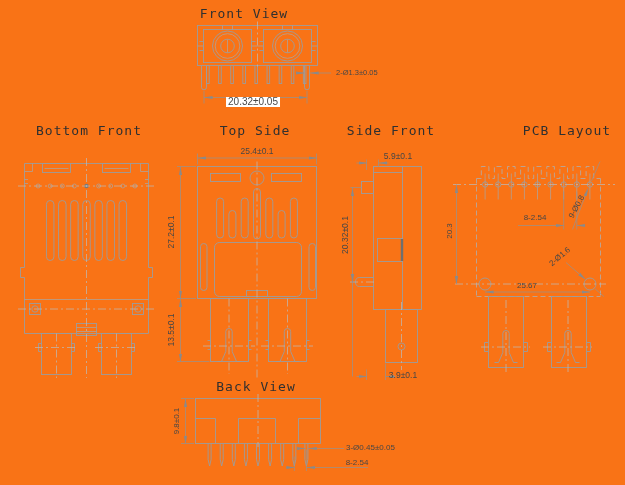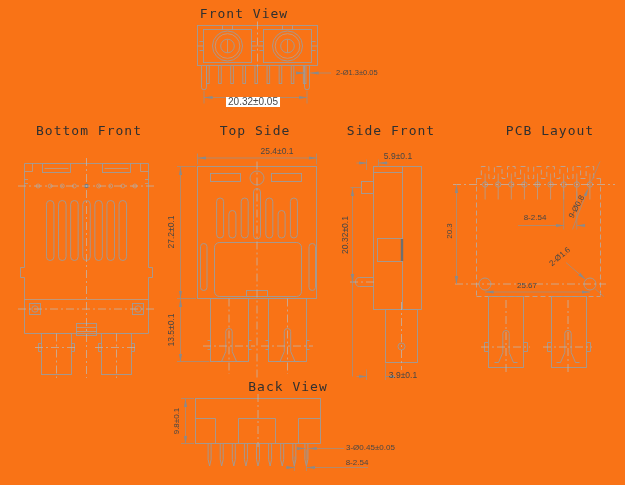--- a/index.html
+++ b/index.html
@@ -244,27 +244,27 @@
         <line x1="306.4" y1="467.5" x2="368" y2="467.5" marker-start="url(#mS)"></line>
       </g>
     </g>
   </svg>
 
   <div>
     <span class="lbl title" style="left:244px;top:13px;">Front View</span>
     <span class="lbl title" style="left:89px;top:130px;">Bottom Front</span>
     <span class="lbl title" style="left:255px;top:130px;">Top Side</span>
     <span class="lbl title" style="left:391px;top:130px;">Side Front</span>
-    <span class="lbl title" style="left:550px;top:130px;">PCB Layout</span>
-    <span class="lbl title" style="left:256px;top:386px;margin-left:32px;">Back View</span>
+    <span class="lbl title" style="left:567px;top:130px;">PCB Layout</span>
+    <span class="lbl title" style="left:256px;top:386px;">Back View</span>
 
     <span class="lbl f7 anchor-left" style="left:336px;top:73px;">2-Ø1.3±0.05</span>
     <span class="lbl f10 mask" style="left:253px;top:102px;">20.32±0.05</span>
 
-    <span class="lbl f85" style="left:257px;top:151px;margin-left:20px;">25.4±0.1</span>
+    <span class="lbl f85" style="left:257px;top:151px;">25.4±0.1</span>
     <span class="lbl f85 r90" style="left:171px;top:232px;">27.2±0.1</span>
     <span class="lbl f85 r90" style="left:171px;top:330px;">13.5±0.1</span>
 
     <span class="lbl f85" style="left:398px;top:156px;">5.9±0.1</span>
     <span class="lbl f85 r90" style="left:345px;top:235px;">20.32±0.1</span>
     <span class="lbl f85" style="left:403px;top:375px;">3.9±0.1</span>
 
     <span class="lbl f8 r90" style="left:450px;top:231px;">20.3</span>
     <span class="lbl f8" style="left:535px;top:218px;">8-2.54</span>
     <span class="lbl f8 r62" style="left:577px;top:207px;">9-Ø0.8</span>

